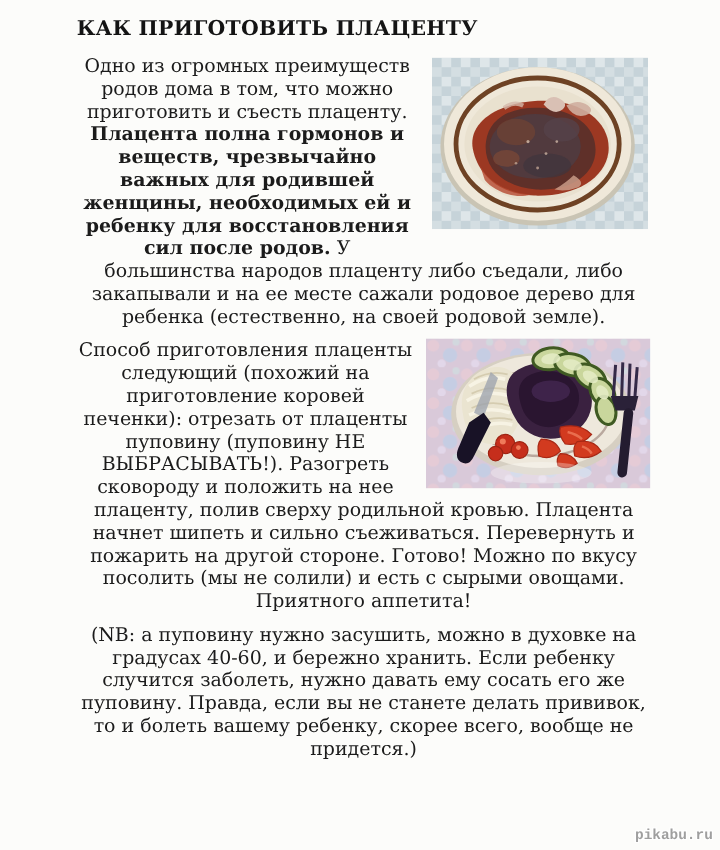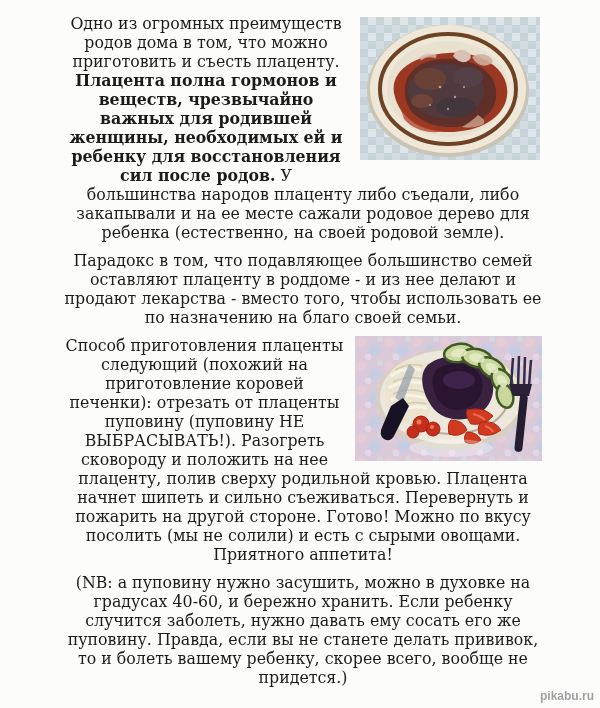--- a/index.html
+++ b/index.html
@@ -42,32 +42,33 @@
     margin:3px 2px 8px 12px;
   }
   .photo-2{
     width:187px;height:125px;
     margin:0 0 6px 10px;
   }
   .photo-float svg{width:100%;height:100%;display:block;}
   .watermark{
     position:absolute;
     right:6px;bottom:5px;
-    font-family:Liberation Sans, sans-serif;
+    font-family:Liberation Mono, monospace;
     font-size:12px;
     font-weight:bold;
     color:#9f9f9f;
     text-shadow:-1px -1px 0 #fff,1px -1px 0 #fff,-1px 1px 0 #fff,1px 1px 0 #fff;
   }
 </style>
 </head>
 <body>
 
 <div class="page">
 
+  <h1 class="title">КАК ПРИГОТОВИТЬ ПЛАЦЕНТУ</h1>
 
   <p class="body-par">
     <span class="photo-float photo-1" role="img" aria-label="Фото: сырая плацента на белой тарелке с коричневой каймой">
       <svg viewBox="0 0 180 143" xmlns="http://www.w3.org/2000/svg">
         <defs>
           <pattern id="cloth1" width="16" height="16" patternUnits="userSpaceOnUse">
             <rect width="16" height="16" fill="#d4dee2"></rect>
             <rect width="8" height="8" fill="#c6d3d9"></rect>
             <rect x="8" y="8" width="8" height="8" fill="#c6d3d9"></rect>
             <rect x="8" width="8" height="8" fill="#dee6e9"></rect>
@@ -93,21 +94,20 @@
         <circle cx="70" cy="88" r="1.1" fill="#c9b0a0" opacity="0.7"></circle>
         <path d="M118,98 q10,6 4,10 q-10,4 -20,2 q10,-6 16,-12" fill="#c89a86" opacity="0.85"></path>
         <path d="M93,39 q5,-9 13,-5 q8,4 3,9 q-7,6 -16,-4" fill="#d9c0b4"></path>
         <path d="M112,40 q10,-6 18,0 q6,5 -2,8 q-10,3 -16,-8" fill="#cfae9f" opacity="0.9"></path>
         <path d="M60,42 q8,-6 16,-2" stroke="#d5b8aa" stroke-width="3.5" fill="none" opacity="0.8"></path>
       </svg>
     </span>
     <span>Одно из огромных преимуществ родов дома в том, что можно приготовить и съесть плаценту. </span><b>Плацента полна гормонов и веществ, чрезвычайно важных для родившей женщины, необходимых ей и ребенку для восстановления сил после родов.</b><span> У большинства народов плаценту либо съедали, либо закапывали и на ее месте сажали родовое дерево для ребенка (естественно, на своей родовой земле).</span>
   </p>
 
-  <p class="body-par">Парадокс в том, что подавляющее большинство семей оставляют плаценту в роддоме - и из нее делают и продают лекарства - вместо того, чтобы использовать ее по назначению на благо своей семьи.</p>
 
   <p class="body-par">
     <span class="photo-float photo-2" role="img" aria-label="Фото: жареная плацента на тарелке с огурцами, помидорами и капустой, нож и вилка">
       <svg viewBox="0 0 187 125" xmlns="http://www.w3.org/2000/svg">
         <defs>
           <pattern id="cloth2" width="28" height="24" patternUnits="userSpaceOnUse">
             <rect width="28" height="24" fill="#d9c9d9"></rect>
             <circle cx="6" cy="6" r="5" fill="#e8cbd6" opacity="0.85"></circle>
             <circle cx="20" cy="14" r="6" fill="#bfcfe6" opacity="0.75"></circle>
             <circle cx="13" cy="21" r="3.5" fill="#e4daec" opacity="0.85"></circle>

